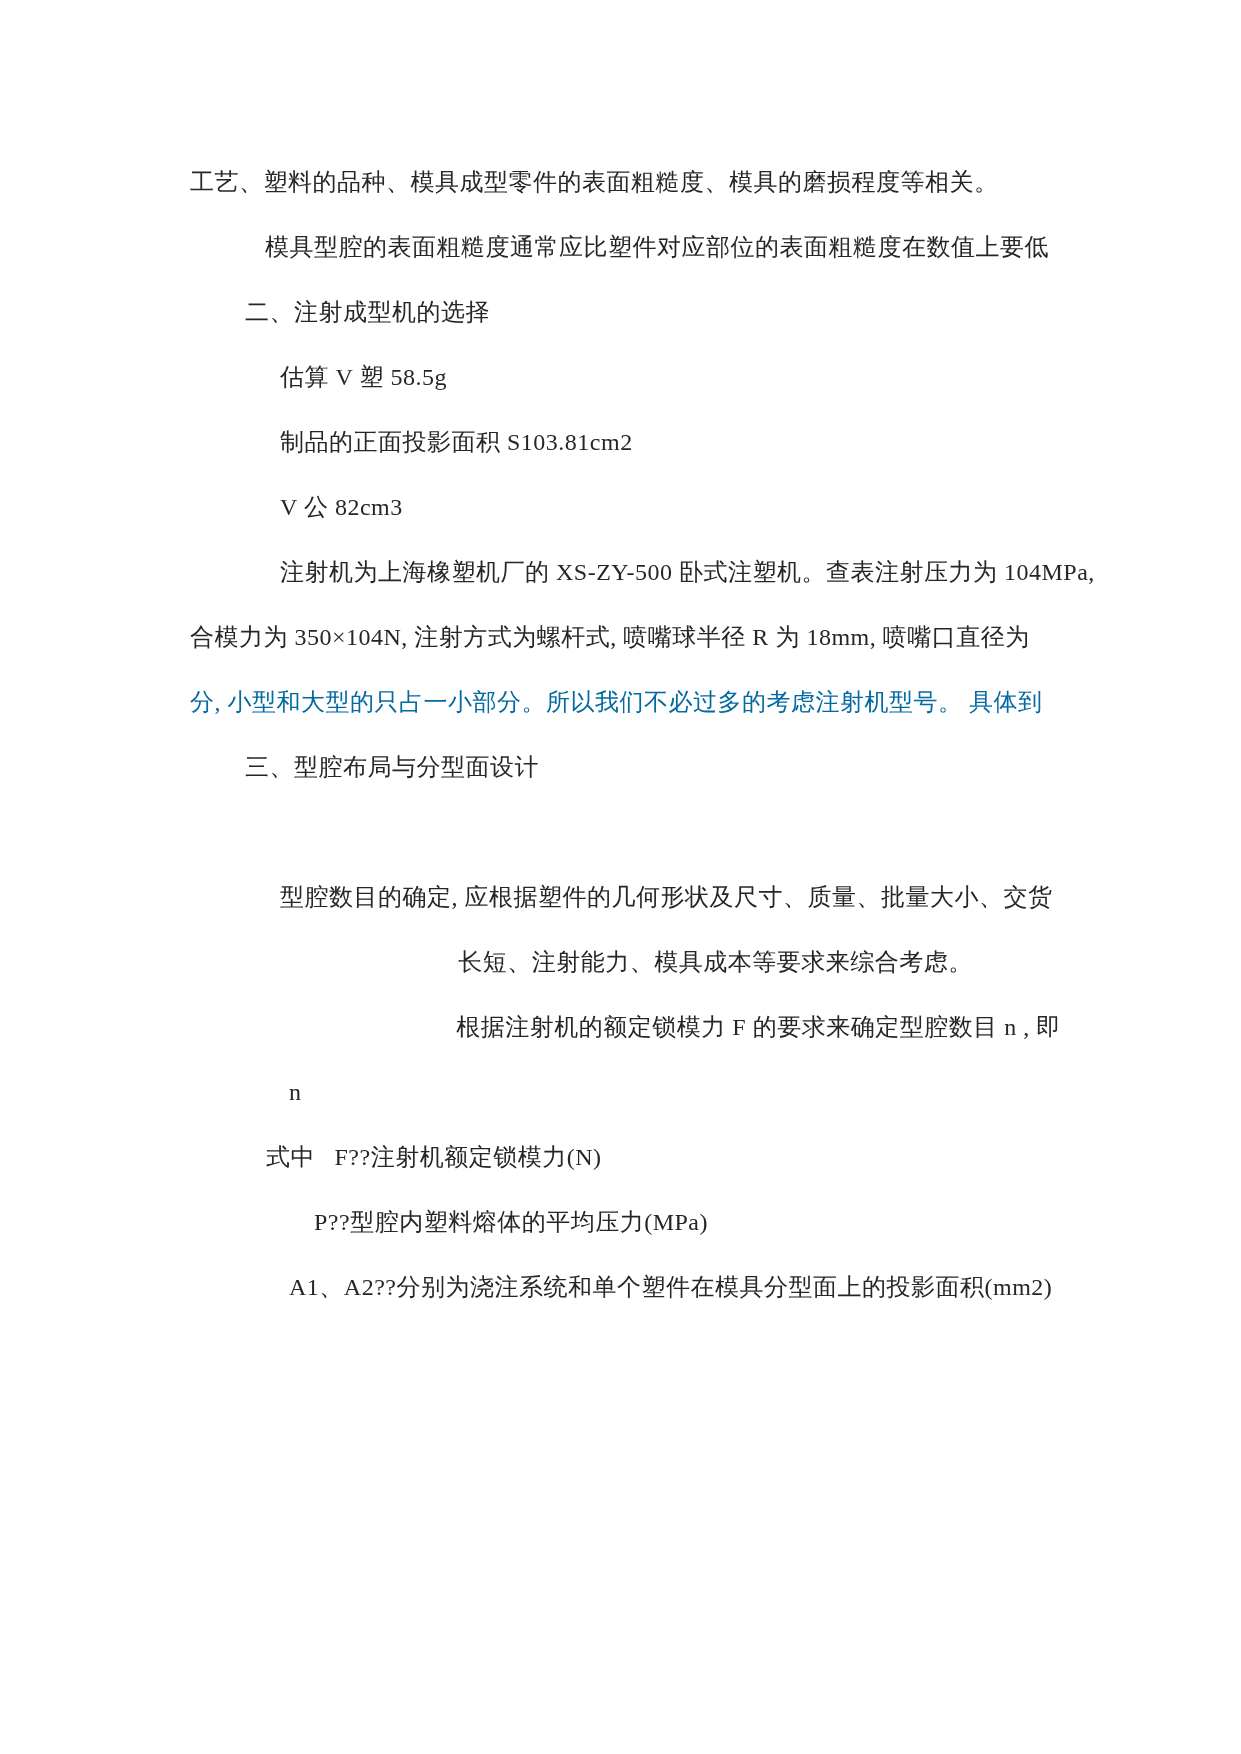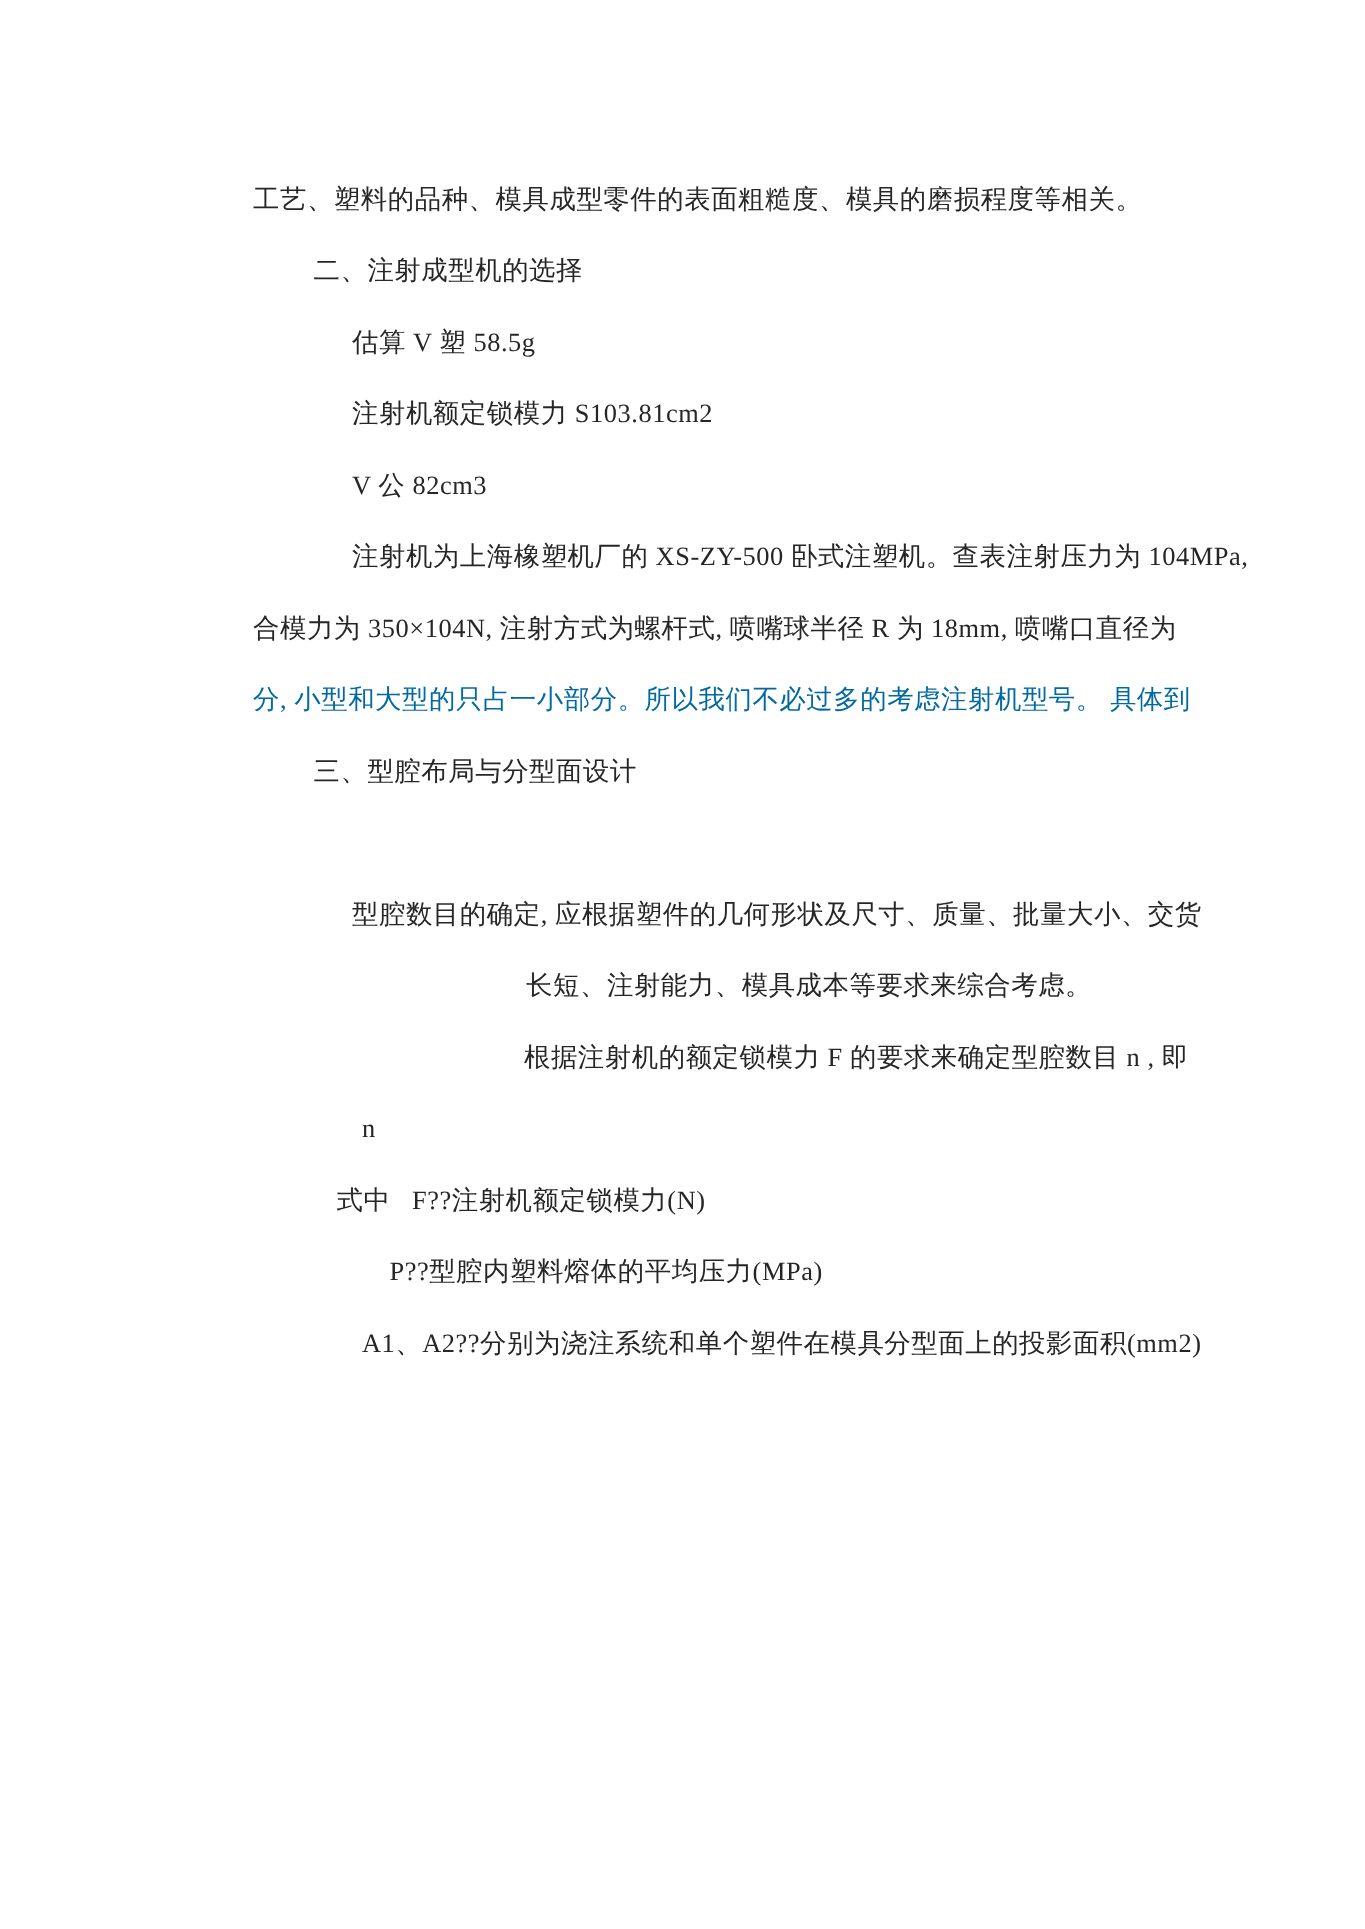--- a/index.html
+++ b/index.html
@@ -13,40 +13,40 @@
     height: 1754px;
     background: #ffffff;
     overflow: hidden;
     font-family: "Liberation Serif", "DejaVu Serif", serif;
   }
   .doc {
     position: absolute;
     top: 150px;
     left: 190px;
     right: 0;
-    margin-left: 40px;
   }
   .line {
     height: 65px;
     line-height: 65px;
     font-size: 24px;
     color: #262626;
     white-space: pre;
     letter-spacing: 0.5px;
   }
 </style>
 </head>
 <body>
 
 <div class="page">
   <div class="doc" id="doc-body">
       <div class="line" style="padding-left: 0px; color: rgb(38, 38, 38);">工艺、塑料的品种、模具成型零件的表面粗糙度、模具的磨损程度等相关。</div>
+      <div class="line" style="padding-left: 75px; color: rgb(38, 38, 38);">模具型腔的表面粗糙度通常应比塑件对应部位的表面粗糙度在数值上要低</div>
       <div class="line" style="padding-left: 55px; color: rgb(38, 38, 38);">二、注射成型机的选择</div>
       <div class="line" style="padding-left: 90px; color: rgb(38, 38, 38);">估算 V 塑 58.5g</div>
-      <div class="line" style="padding-left: 90px; color: rgb(38, 38, 38);">注射机额定锁模力 S103.81cm2</div>
+      <div class="line" style="padding-left: 90px; color: rgb(38, 38, 38);">制品的正面投影面积 S103.81cm2</div>
       <div class="line" style="padding-left: 90px; color: rgb(38, 38, 38);">V 公 82cm3</div>
       <div class="line" style="padding-left: 90px; color: rgb(38, 38, 38);">注射机为上海橡塑机厂的 XS-ZY-500 卧式注塑机。查表注射压力为 104MPa,</div>
       <div class="line" style="padding-left: 0px; color: rgb(38, 38, 38);">合模力为 350×104N, 注射方式为螺杆式, 喷嘴球半径 R 为 18mm, 喷嘴口直径为</div>
       <div class="line" style="padding-left: 0px; color: #0369a1;">分, 小型和大型的只占一小部分。所以我们不必过多的考虑注射机型号。 具体到</div>
       <div class="line" style="padding-left: 55px; color: rgb(38, 38, 38);">三、型腔布局与分型面设计</div>
       <div class="line" style="padding-left: 0px; color: rgb(38, 38, 38);"></div>
       <div class="line" style="padding-left: 90px; color: rgb(38, 38, 38);">型腔数目的确定, 应根据塑件的几何形状及尺寸、质量、批量大小、交货</div>
       <div class="line" style="padding-left: 0px; color: rgb(38, 38, 38); text-align: center;">长短、注射能力、模具成本等要求来综合考虑。</div>
       <div class="line" style="padding-left: 86px; color: rgb(38, 38, 38); text-align: center;">根据注射机的额定锁模力 F 的要求来确定型腔数目 n , 即</div>
       <div class="line" style="padding-left: 99px; color: rgb(38, 38, 38);">n</div>

